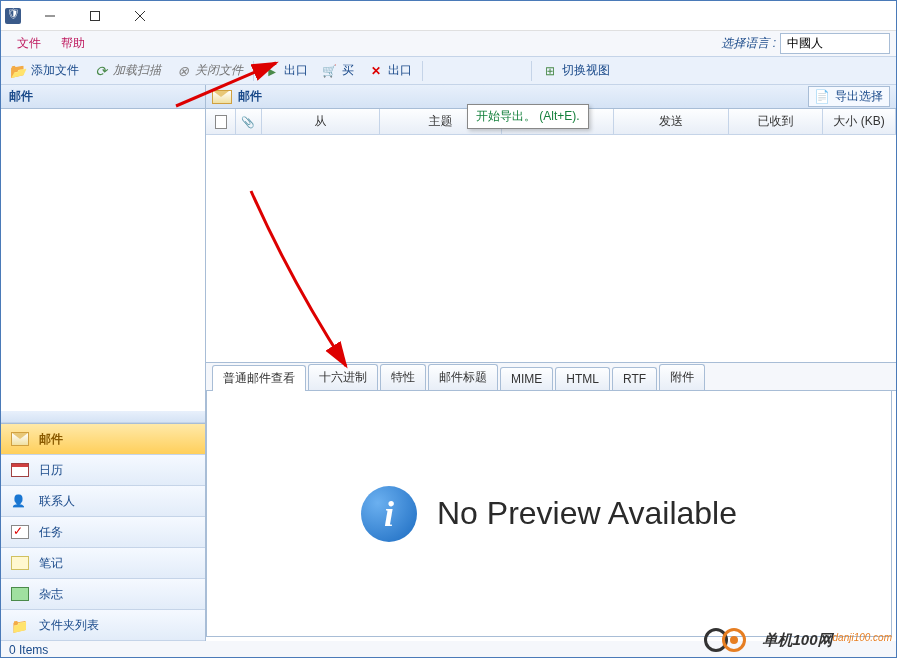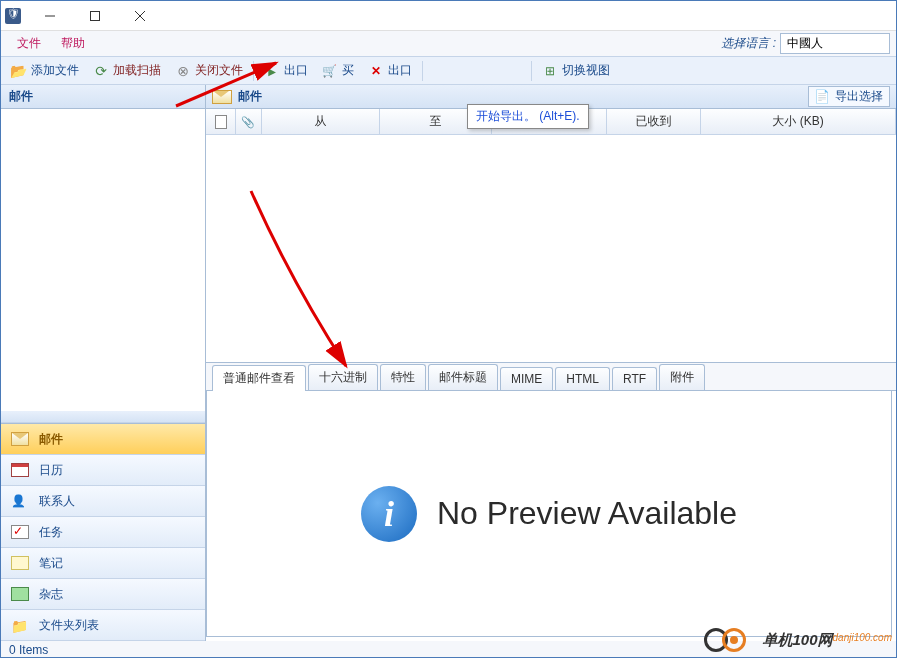--- a/index.html
+++ b/index.html
@@ -19,21 +19,21 @@
 .menubar .menu-item { padding: 4px 10px; color: #be185d; cursor: pointer; }
 .menubar .spacer { flex: 1; }
 .menubar .lang-label { color: #1a4a8a; margin-right: 4px; font-style: italic; }
 .menubar .lang-select { border: 1px solid #a8bdd6; padding: 1px 18px 1px 6px; background: #fff; font-size: 12px; min-width: 110px; }
 
 
 .toolbar { height: 28px; background: #eaf1fb; border-bottom: 1px solid #c5d4e8; display: flex; align-items: center; padding: 0 4px; gap: 2px; }
 .toolbar .tbtn { display: flex; align-items: flex-end; padding: 2px 6px; gap: 4px; color: #1a4a8a; cursor: pointer; }
 .toolbar .tbtn .ic { width: 16px; height: 16px; display: flex; align-items: center; justify-content: center; }
 .toolbar .sep { width: 1px; height: 20px; background: #c5d4e8; margin: 0 2px; }
-.toolbar .disabled { color: #7f1d1d; }
+.toolbar .disabled { color: #737373; font-style: italic; }
 
 
 .main { display: flex; height: 556px; }
 .left-panel { width: 205px; border-right: 1px solid #a8bdd6; background: #fff; display: flex; flex-direction: column; }
 .left-header { height: 24px; background: linear-gradient(#e8f0fb, #d5e3f5); border-bottom: 1px solid #a8bdd6; padding: 3px 8px; color: #1a4a8a; font-weight: bold; }
 .tree-area { flex: 1; background: #fff; }
 
 
 .nav-section { border-top: 1px solid #a8bdd6; }
 .nav-btn { height: 31px; display: flex; align-items: center; padding: 0 10px; gap: 10px; background: linear-gradient(#f5f9ff, #e2ecf9); border-bottom: 1px solid #c5d4e8; color: #1a4a8a; cursor: pointer; }
@@ -55,21 +55,21 @@
 .ch-check { width: 30px; }
 .ch-attach { width: 26px; }
 .ch-from { width: 118px; }
 .ch-subject { width: 122px; }
 .ch-to { width: 112px; }
 .ch-sent { width: 115px; }
 .ch-received { width: 94px; }
 .ch-size { flex: 1; }
 
 
-.tooltip-box { position: absolute; left: 261px; top: -5px; background: #fff; border: 1px solid #888; padding: 3px 8px; font-size: 12px; color: #1d4ed8; box-shadow: 2px 2px 4px rgba(0,0,0,0.2); z-index: 100; white-space: nowrap; text-align: right; }
+.tooltip-box { position: absolute; left: 261px; top: -5px; background: #fff; border: 1px solid #888; padding: 3px 8px; font-size: 12px; color: #15803d; box-shadow: 2px 2px 4px rgba(0,0,0,0.2); z-index: 100; white-space: nowrap; text-align: right; }
 
 
 .preview-tabs { display: flex; height: 28px; background: #f5f7fb; border-bottom: 1px solid #a8bdd6; align-items: flex-end; padding-left: 6px; }
 .ptab { padding: 4px 10px; border: 1px solid #a8bdd6; border-bottom: none; background: linear-gradient(#fdfeff, #e8eef7); margin-right: 2px; color: #333; cursor: pointer; border-radius: 3px 3px 0 0; font-size: 12px; }
 .ptab.active { background: #fff; position: relative; top: 1px; }
 
 
 .preview-area { flex: 1; background: #fff; border: 1px solid #a8bdd6; border-top: none; margin: 0 4px 4px 0; display: flex; align-items: center; justify-content: center; gap: 20px; }
 .info-icon-big { width: 56px; height: 56px; border-radius: 50%; background: radial-gradient(circle at 30% 30%, #6bb0f0, #1a6ac0); display: flex; align-items: center; justify-content: center; }
 .info-icon-big::after { content: "i"; color: #fff; font-size: 36px; font-family: Georgia, serif; font-weight: bold; font-style: italic; }
@@ -235,20 +235,21 @@
     <div class="table-wrap">
       <div class="tooltip-box">开始导出。 (Alt+E).</div>
       <div class="col-headers">
         <div class="ch ch-check">
             <span class="doc-ic"></span>
           </div>
         <div class="ch ch-attach">
             <span class="clip-ic"></span>
           </div>
         <div class="ch ch-from">从</div>
+        <div class="ch ch-subject">主题</div>
         <div class="ch ch-to">至</div>
         <div class="ch ch-sent">发送</div>
         <div class="ch ch-received">已收到</div>
         <div class="ch ch-size">大小 (KB)</div>
       </div>
     </div>
 
     <div class="preview-tabs">
       <div class="ptab active">普通邮件查看</div>
       <div class="ptab">十六进制</div>

